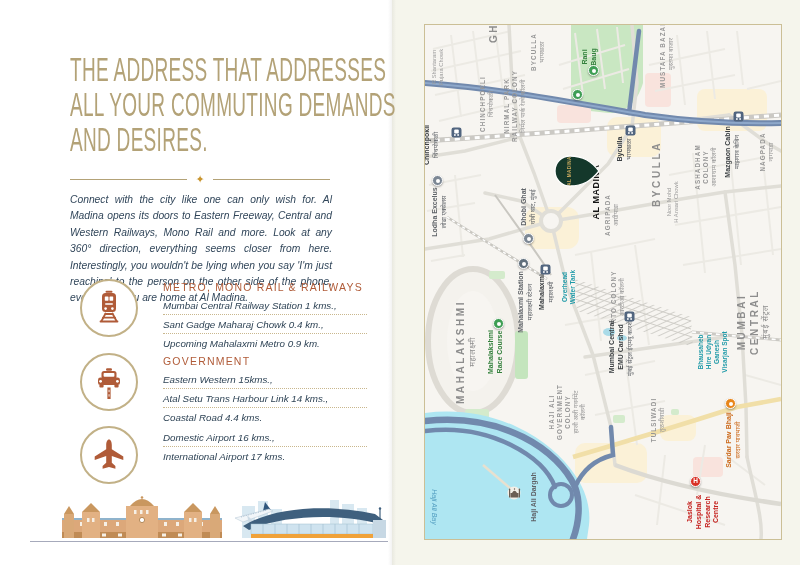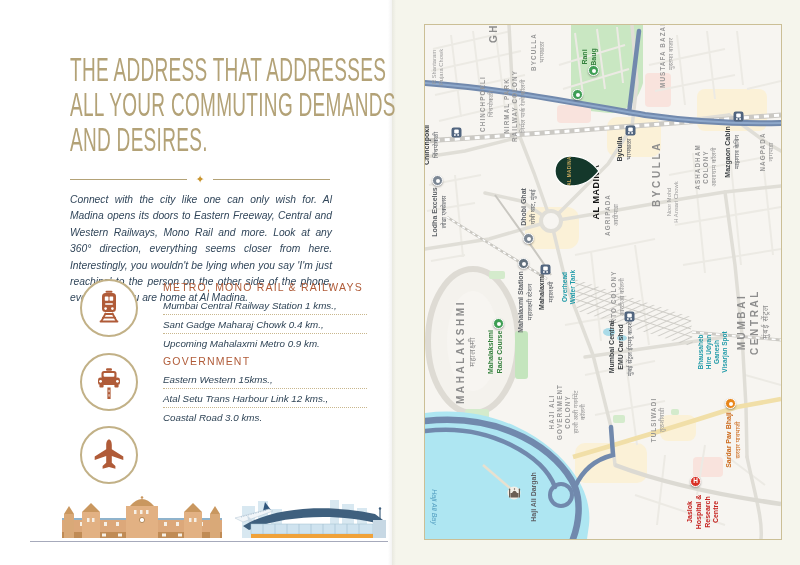--- a/index.html
+++ b/index.html
@@ -122,33 +122,37 @@
       <circle cx="9.6" cy="17.3" r="1.4" fill="#fff"></circle>
         <circle cx="26.4" cy="17.3" r="1.4" fill="#fff"></circle>
       <rect x="8.4" y="20.6" width="4.2" height="3" rx="1" fill="#b05b38"></rect>
       <rect x="23.4" y="20.6" width="4.2" height="3" rx="1" fill="#b05b38"></rect>
     </svg>
   </div>
   <div class="sec-body">
     <h3 class="sec-title">GOVERNMENT</h3>
     <ul class="sec-items">
       <li>Eastern Western 15kms.,</li>
-      <li>Atal Setu Trans Harbour Link 12 kms.,</li>
-      <li>Coastal Road 3.0 kms.</li>
+      <li>Atal Setu Trans Harbour Link 14 kms.,</li>
+      <li>Coastal Road 4.4 kms.</li>
     </ul>
   </div>
 </div>
 
 <div class="section s3">
   <div class="icon-circle">
     <svg width="36" height="36" viewBox="0 0 36 36">
       <path fill="#b05b38" d="M18 2.5c1.8 0 2.8 2.6 2.8 5.5v4.2l11.5 7.2V23l-11.5-3.9v6.6l3.6 3.4v2.6l-6.4-1.8-6.4 1.8v-2.6l3.6-3.4v-6.6L3.7 23v-3.6l11.5-7.2V8c0-2.9 1-5.5 2.8-5.5z"></path>
     </svg>
   </div>
   <div class="sec-body">
+    <ul class="sec-items">
+      <li>Domestic Airport 16 kms.,</li>
+      <li>International Airport 17 kms.</li>
+    </ul>
   </div>
 </div>
 
 <svg class="illus" viewBox="0 0 358 46">
 
   <g fill="#d8e8f1">
     <rect x="212" y="10" width="13" height="32"></rect>
       <rect x="228" y="5" width="10" height="37"></rect>
     <rect x="241" y="13" width="11" height="29"></rect>
       <rect x="300" y="4" width="9" height="38"></rect>

